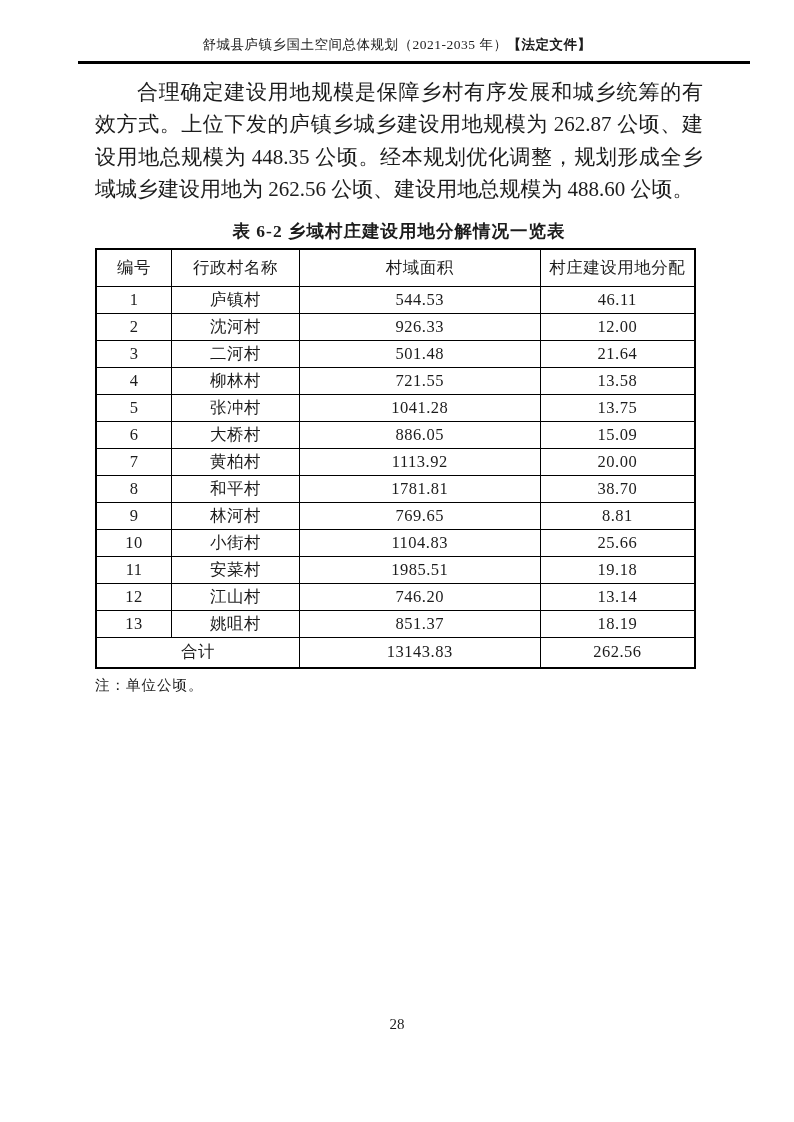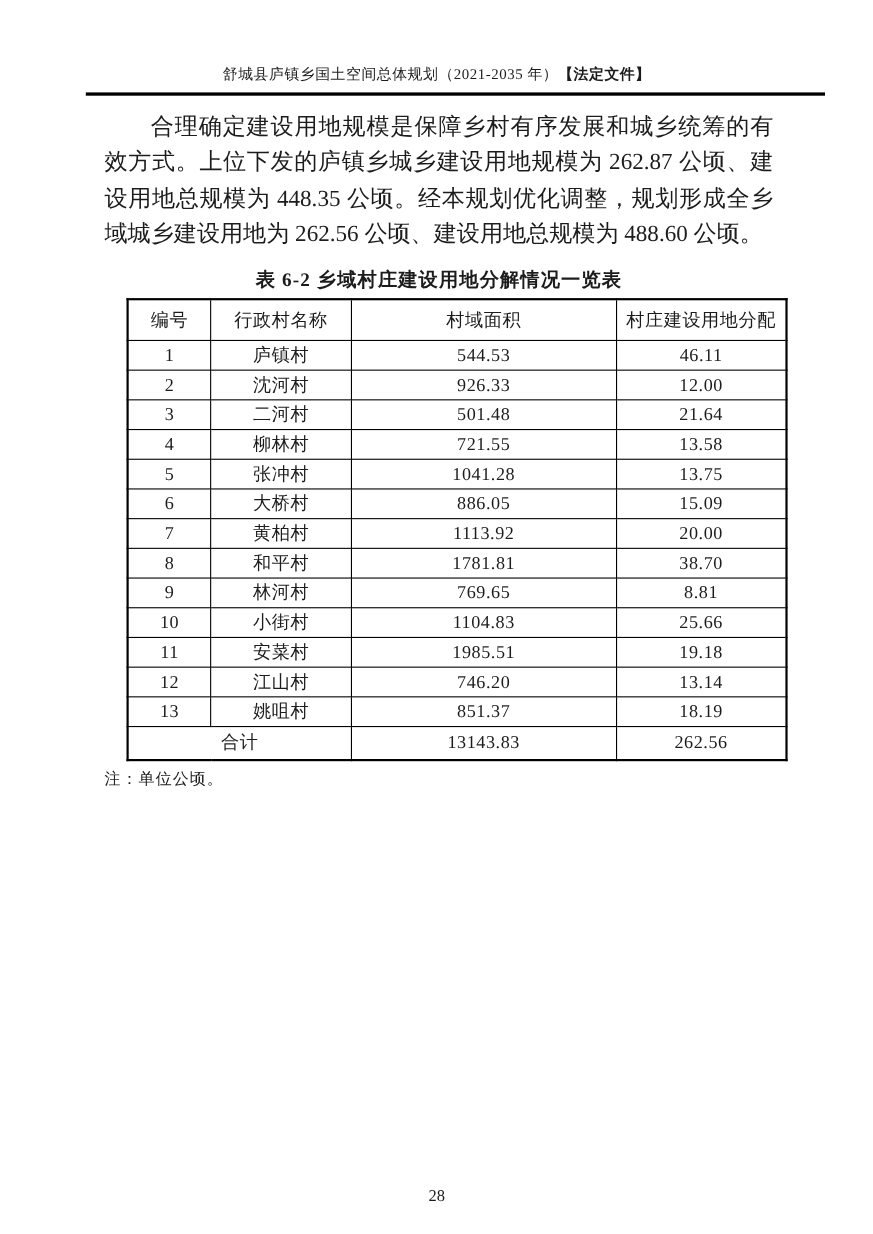--- a/index.html
+++ b/index.html
@@ -6,21 +6,21 @@
   .page {
     position:relative;
     width:794px; height:1122px;
     margin:0 auto;
     background:#ffffff;
     font-family:"Liberation Serif","DejaVu Serif",serif;
     color:#1c1c1c;
     overflow:hidden;
   }
   .running-header {
-    padding-top:59px;
+    padding-top:36px;
     text-align:center;
     font-size:13.5px;
     letter-spacing:0.5px;
     color:#1c1c1c;
     white-space:nowrap;
   }
   .hdr-bold { font-weight:bold; }
   .header-rule {
     width:672px;
     height:2.5px;
@@ -50,21 +50,20 @@
     font-weight:bold;
     letter-spacing:1px;
   }
   table.data-table {
     margin-top:5px;
     width:601px;
     border-collapse:collapse;
     border:2px solid #000;
     font-size:16.5px;
     table-layout:fixed;
-    margin-left:20px;
   }
   .data-table th, .data-table td {
     border:1.2px solid #000;
     text-align:center;
     vertical-align:middle;
     padding:0;
     font-weight:normal;
     letter-spacing:0.5px;
     overflow:hidden;
     white-space:nowrap;
@@ -78,21 +77,21 @@
   .col-alloc { width:25.8%; }
   .table-note {
     width:601px;
     margin-top:7px;
     text-align:left;
     font-size:14.5px;
     letter-spacing:1px;
   }
   .page-number {
     position:absolute;
-    top:1080px;
+    top:1016px;
     left:0;
     width:100%;
     text-align:center;
     font-size:15px;
   }
 </style>
 </head>
 <body>
 
 <div class="page">

